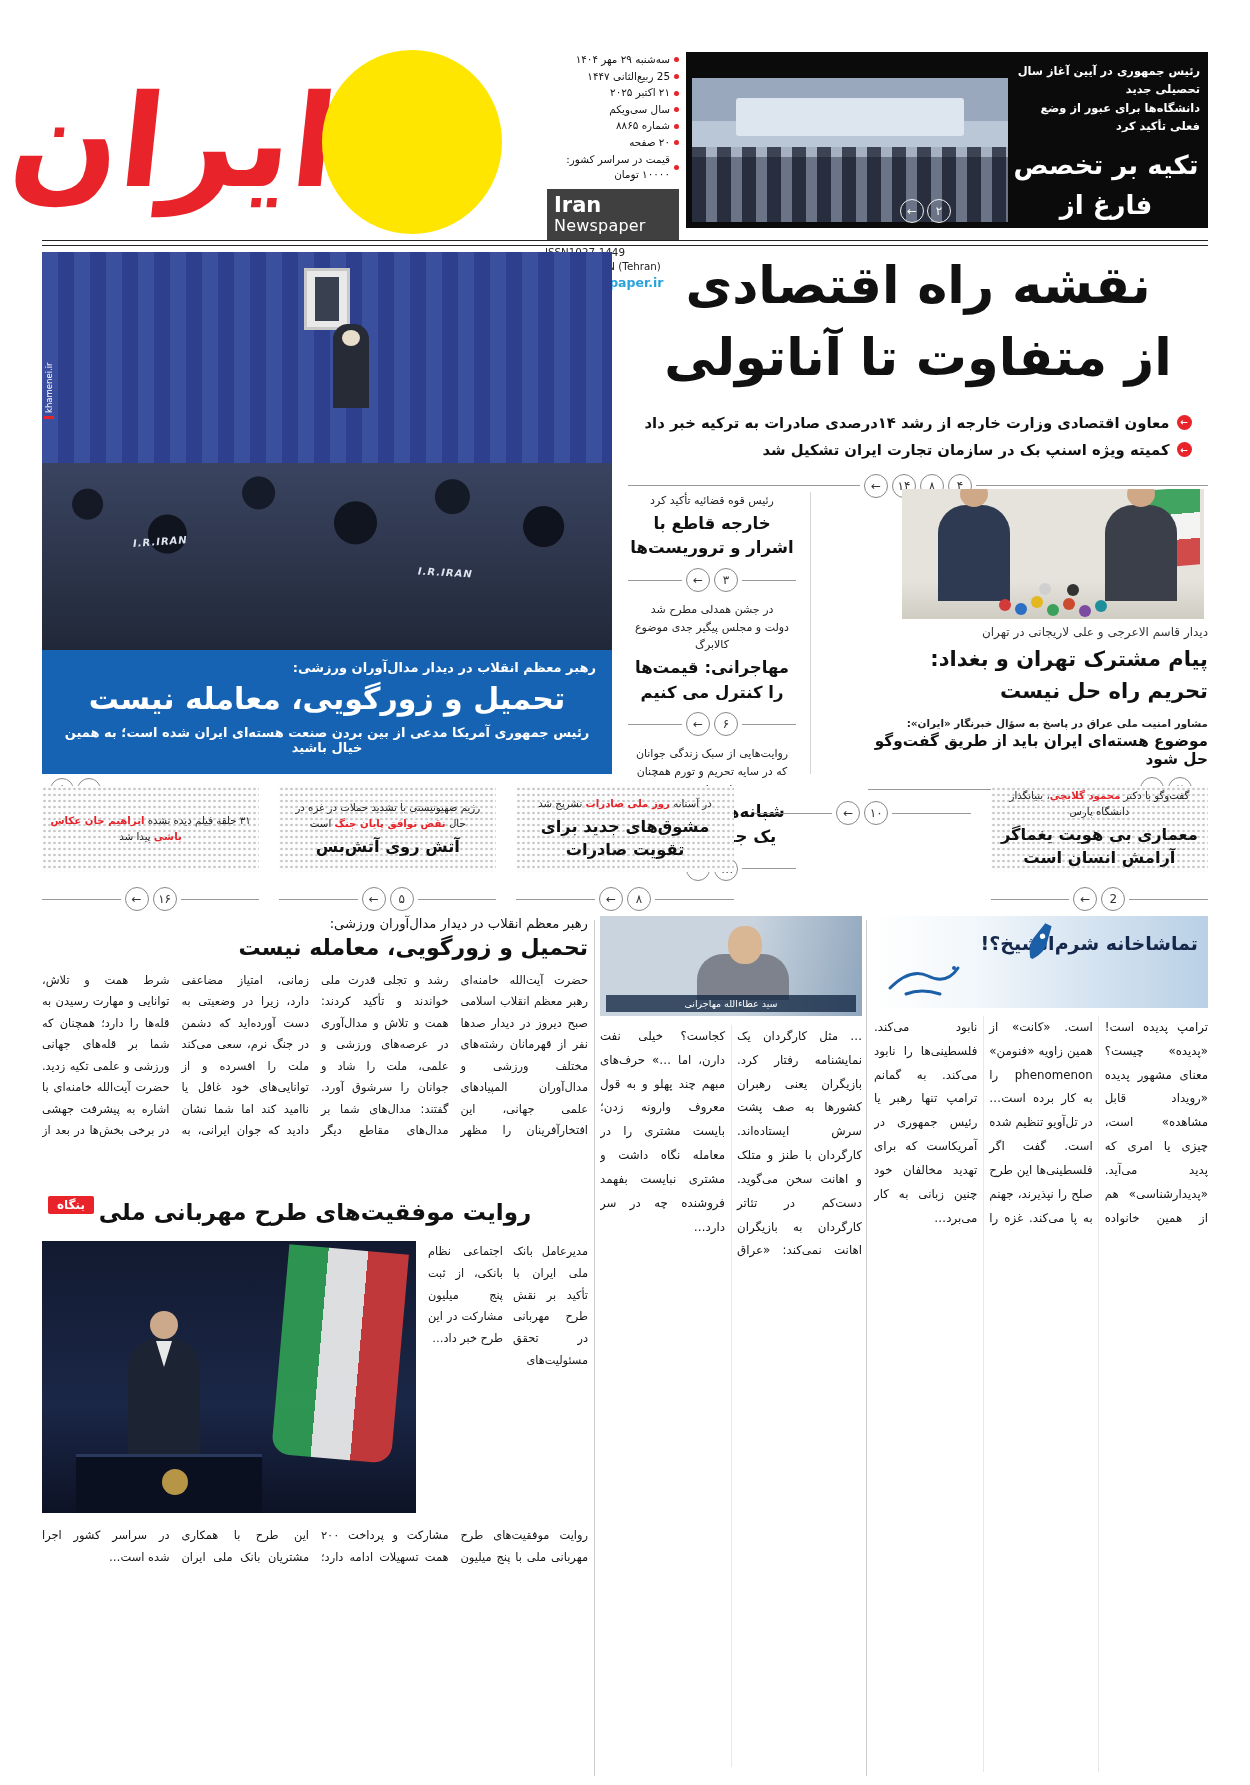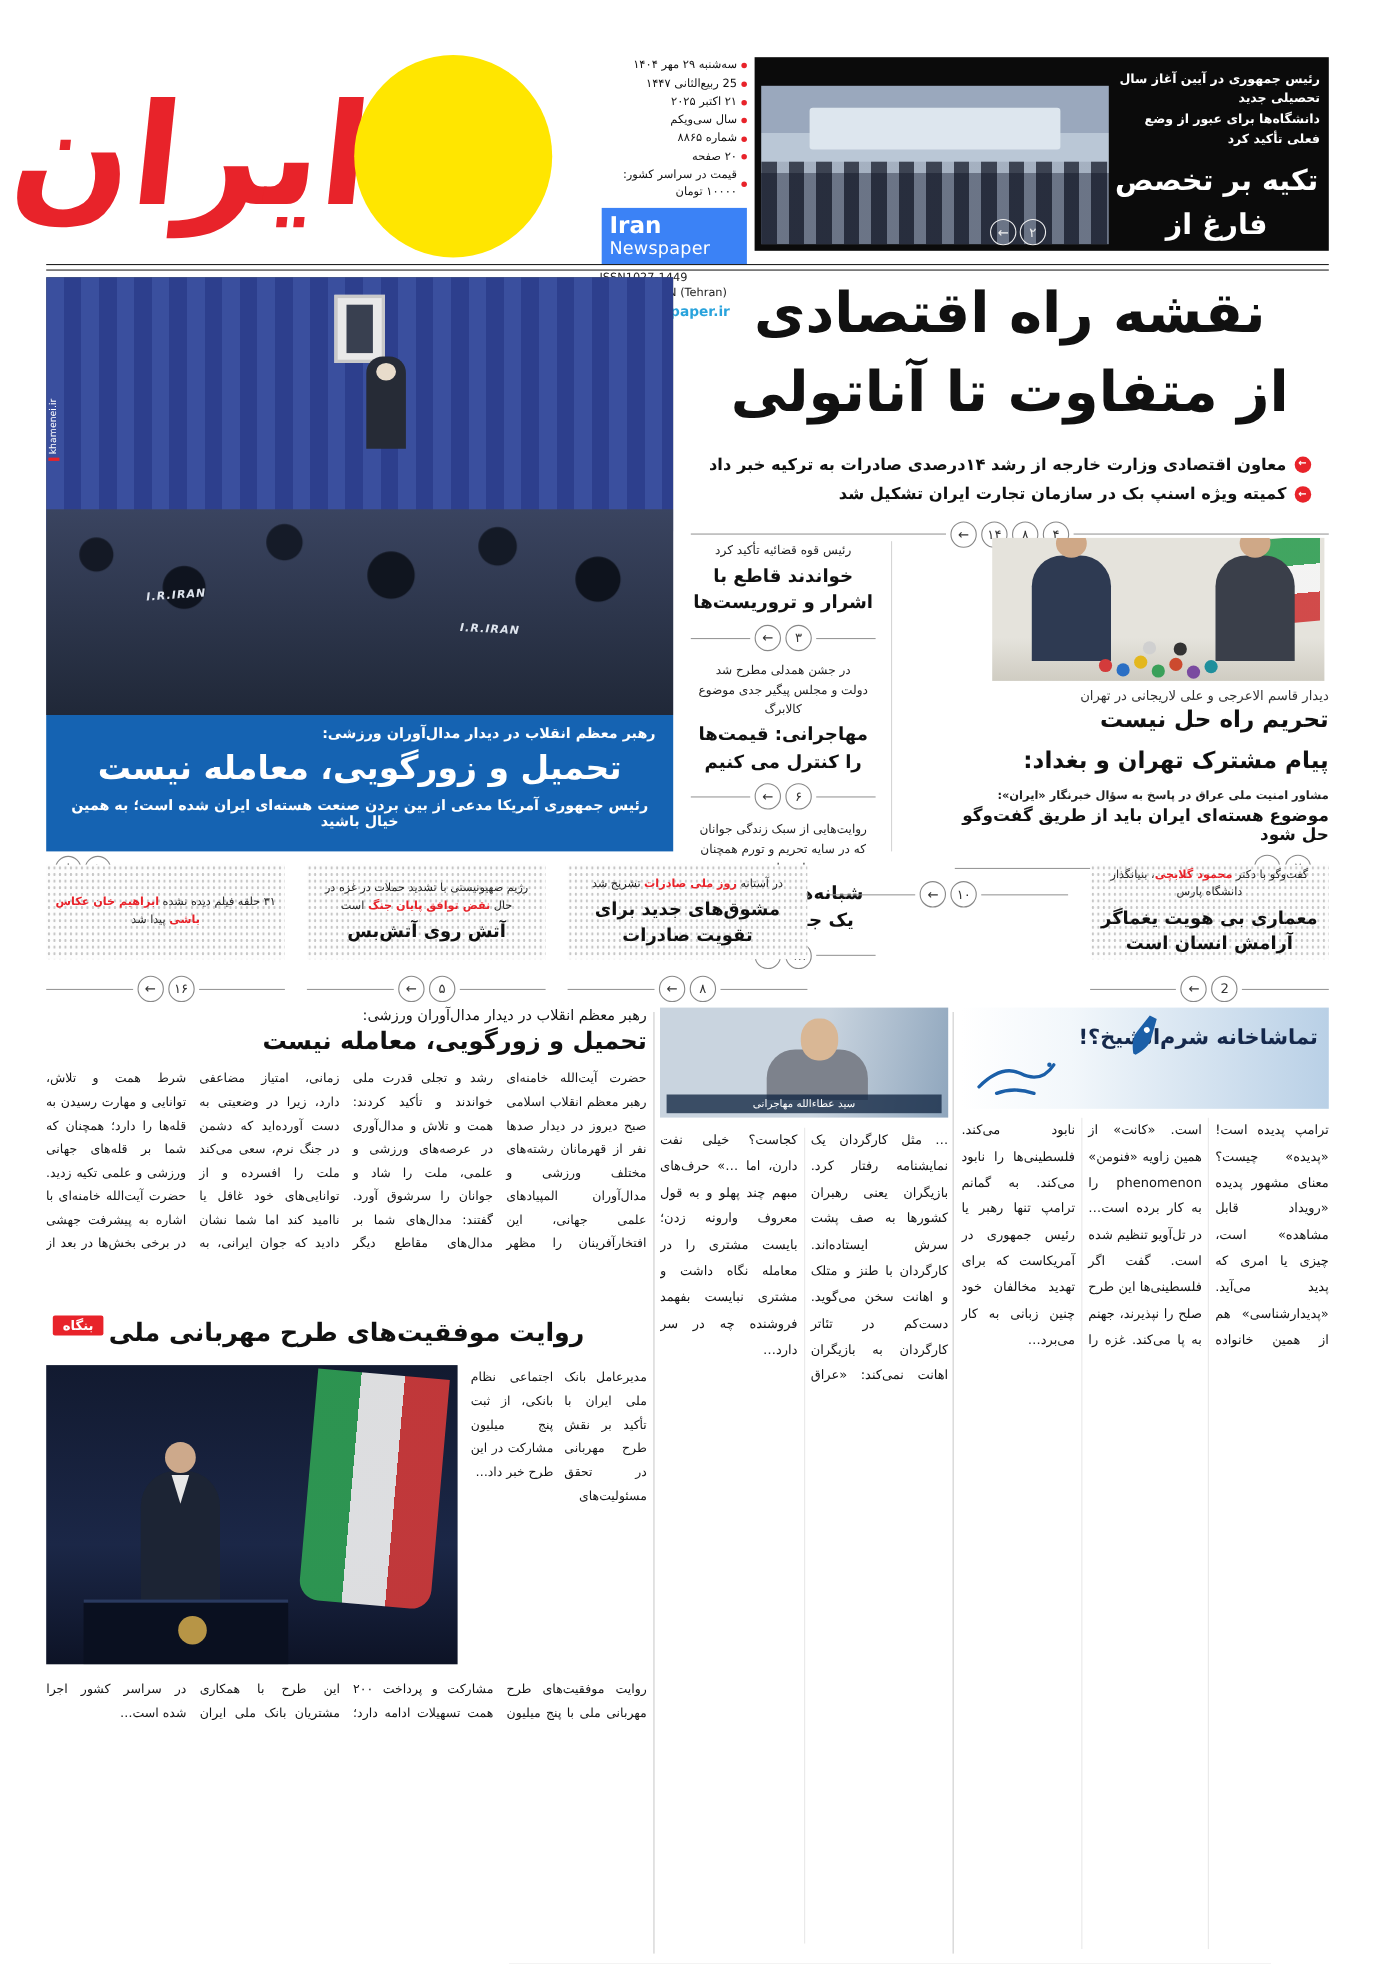--- a/index.html
+++ b/index.html
@@ -6,21 +6,21 @@
   .page{position:relative;width:1250px;height:1785px;background:#fff;margin:0 auto;
         font-family:"DejaVu Sans",sans-serif;color:#111;overflow:hidden;direction:rtl;}
   .abs{position:absolute;}
   
   .fa-logo{left:46px;top:48px;width:290px;height:188px;color:#e8232a;font-weight:bold;
            font-size:128px;line-height:188px;text-align:center;transform:skewX(-6deg);}
   .yellow-circle{left:322px;top:50px;width:180px;height:184px;border-radius:50%;background:#ffe600;}
   .mh-info{left:545px;top:52px;width:134px;font-size:10.4px;}
   .date-line{display:flex;align-items:center;gap:4px;line-height:1.5;margin-bottom:1px;}
   .rdot{width:5px;height:5px;border-radius:50%;background:#e8232a;flex:0 0 auto;}
-  .en-logo{margin-top:6px;background:#3b82f6;color:#fff;width:118px;padding:5px 7px;
+  .en-logo{margin-top:6px;background:#404040;color:#fff;width:118px;padding:5px 7px;
            direction:ltr;text-align:left;line-height:1.1;}
   .en-logo .l1{font-size:21px;font-weight:bold;display:block;}
   .en-logo .l2{font-size:16px;display:block;letter-spacing:.2px;}
   .issn{margin-top:5px;direction:ltr;text-align:left;font-size:10.3px;line-height:1.45;color:#222;}
   .website{color:#29a3dc;font-weight:bold;font-size:12.5px;direction:ltr;text-align:left;}
   .mh-black{left:686px;top:52px;width:522px;height:176px;background:#0b0b0b;}
   .mast-photo{position:absolute;left:6px;top:26px;width:316px;height:144px;overflow:hidden;
       background:linear-gradient(180deg,#9aa8bd 0 30%,#bac7d6 30% 55%,#5d6678 55% 100%);}
   .mast-photo .screen{position:absolute;top:14%;left:14%;right:14%;height:26%;background:#dde6ee;border-radius:3px;}
   .mast-photo .crowd{position:absolute;bottom:0;left:0;right:0;height:52%;
@@ -257,21 +257,21 @@
       <span class="pcirc">۴</span>
       <span class="pcirc">۸</span>
       <span class="pcirc">۱۴</span>
       <span class="pcirc">←</span>
       <span class="pb-line"></span>
     </div>
   </div>
 
   <div class="abs side-stack">
     <span class="ss-k">رئیس قوه قضائیه تأکید کرد</span>
-    <span class="ss-h">خواندند قاطع با اشرار و تروریست‌ها</span>
+    <span class="ss-h">خارجه قاطع با اشرار و تروریست‌ها</span>
     <div class="pagebar ss-pb">
       <span class="pb-line"></span>
         <span class="pcirc">۳</span>
         <span class="pcirc">←</span>
         <span class="pb-line"></span>
     </div>
     <span class="ss-k">در جشن همدلی مطرح شد</span>
     <span class="ss-k">دولت و مجلس پیگیر جدی موضوع کالابرگ</span>
     <span class="ss-h">مهاجرانی: قیمت‌ها را کنترل می کنیم</span>
     <div class="pagebar ss-pb">
@@ -297,22 +297,22 @@
       <div class="iq-flag"></div>
       <div class="iq-man" style="left:12%;">
           <i></i>
         </div>
       <div class="iq-man m2" style="right:9%;">
           <i></i>
         </div>
       <div class="iq-mics"></div>
     </div>
     <span class="iq-cap">دیدار قاسم الاعرجی و علی لاریجانی در تهران</span>
+    <span class="iq-h first">پیام مشترک تهران و بغداد:</span>
     <span class="iq-h">تحریم راه حل نیست</span>
-    <span class="iq-h first">پیام مشترک تهران و بغداد:</span>
     <span class="iq-k">مشاور امنیت ملی عراق در پاسخ به سؤال خبرنگار «ایران»:</span>
     <span class="iq-s">موضوع هسته‌ای ایران باید از طریق گفت‌وگو حل شود</span>
     <div class="pagebar iq-pb">
       <span class="pb-short"></span>
         <span class="pcirc">۲</span>
         <span class="pcirc">←</span>
         <span class="pb-line"></span>
     </div>
   </div>
 

